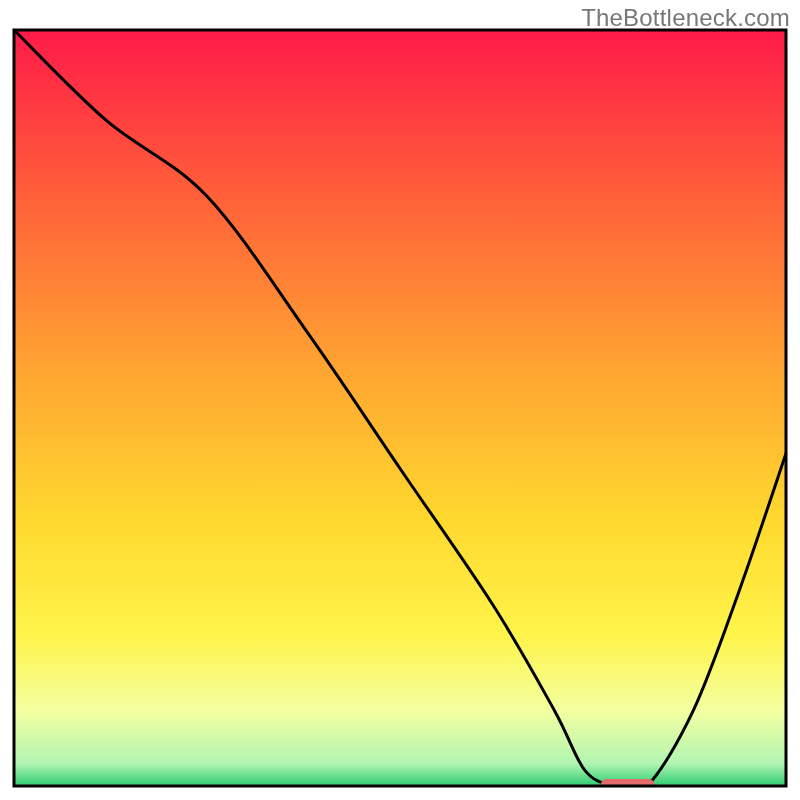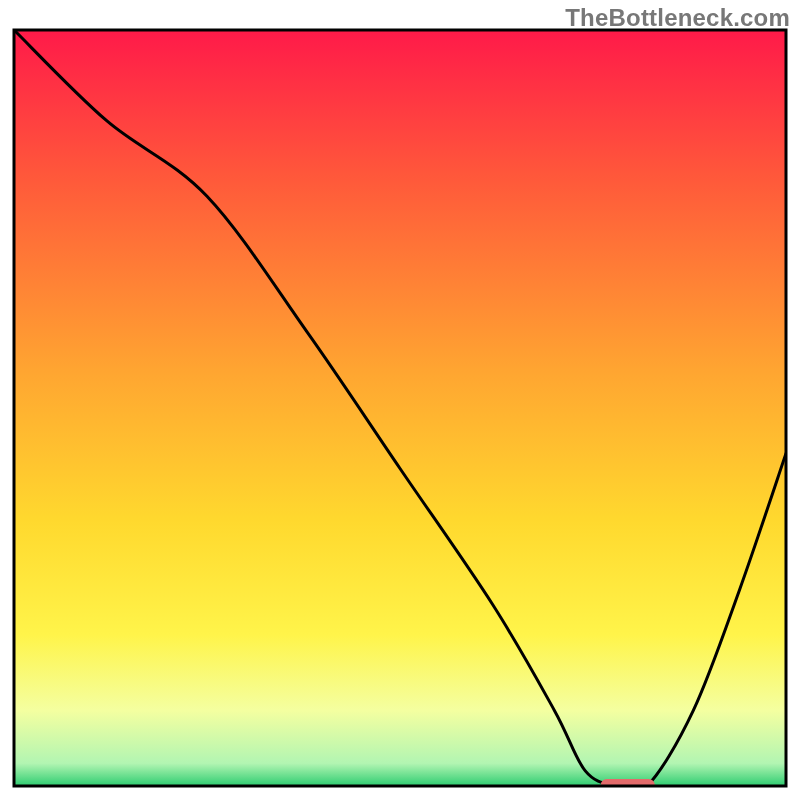--- a/index.html
+++ b/index.html
@@ -17,21 +17,21 @@
   }
   svg {
     display: block;
   }
   .watermark {
     position: absolute;
     top: 4px;
     right: 10px;
     font-family: Arial, Helvetica, sans-serif;
     font-size: 24px;
-    font-weight: 700;
+    font-weight: 400;
     color: #777777;
     letter-spacing: 0.2px;
   }
 </style>
 </head>
 <body>
 
 <div class="stage">
   <svg id="chart-svg" width="800" height="800" viewBox="0 0 800 800">
     <defs>

